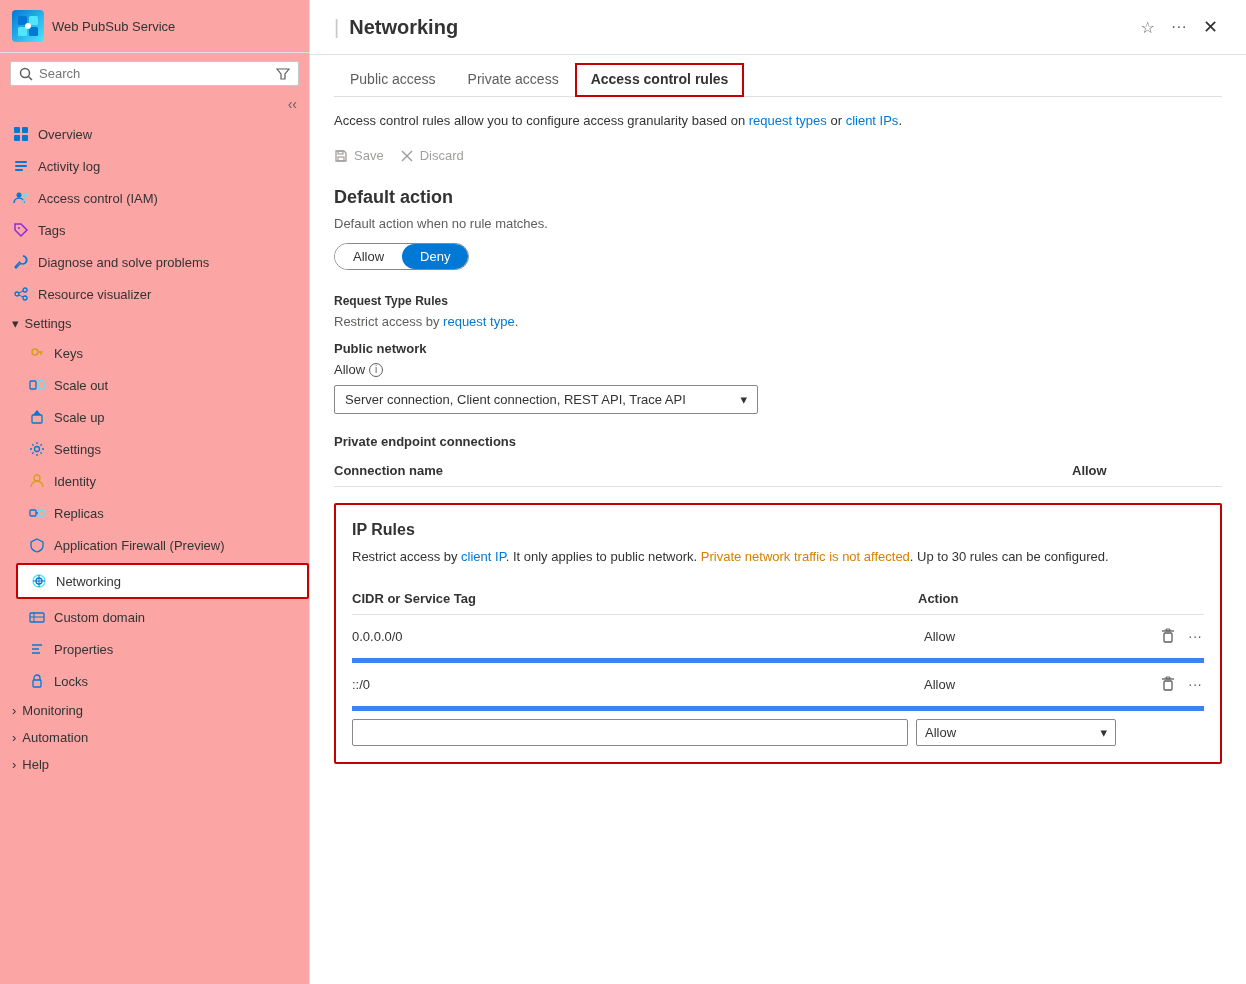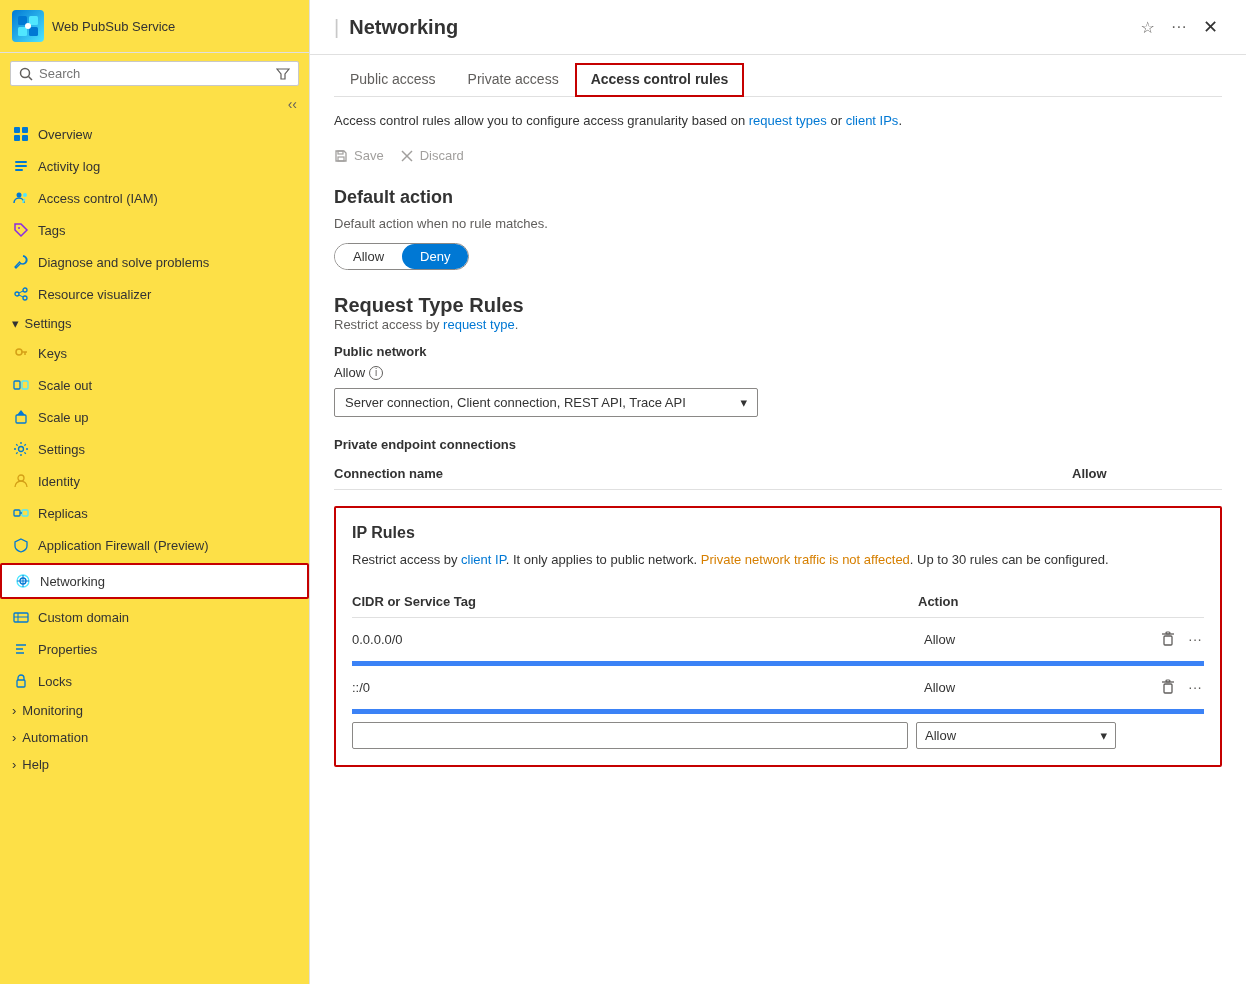--- a/index.html
+++ b/index.html
@@ -2,21 +2,21 @@
 <html><head>
   <meta charset="utf-8">
   <style>
     * { box-sizing: border-box; margin: 0; padding: 0; }
     body { font-family: 'Segoe UI', Arial, sans-serif; font-size: 13px; color: #333; display: flex; height: 984px; overflow: hidden; background: #f3f2f1; }
 
     
     .sidebar {
       width: 310px;
       min-width: 310px;
-      background: #fde047;
+      background: #fca5a5;
       border-right: 1px solid #e0e0e0;
       display: flex;
       flex-direction: column;
       overflow-y: auto;
       height: 100%;
     }
     .sidebar-header {
       display: flex;
       align-items: center;
       padding: 10px 12px;
@@ -62,21 +62,21 @@
     .nav-item {
       display: flex; align-items: center; padding: 7px 12px; gap: 8px; cursor: pointer;
       color: #333; font-size: 13px;
     }
     .nav-item.active-highlight { border: 2px solid #c50000; background: #fff; }
     .nav-item .nav-icon { width: 18px; height: 18px; flex-shrink: 0; display: flex; align-items: center; justify-content: center; }
     .nav-item .nav-label { flex: 1; }
     .nav-section-header {
       display: flex; align-items: center; padding: 6px 12px; gap: 6px; cursor: pointer; font-size: 13px; color: #333;
     }
-    .nav-sub { }
+    .nav-sub { padding-left: 16px; }
 
     
     .main {
       flex: 1;
       display: flex;
       flex-direction: column;
       overflow: hidden;
       background: #fff;
     }
     .main-header {
@@ -151,21 +151,21 @@
       color: #333;
       border: none;
     }
     .toggle-option.active {
       background: #0078d4;
       color: #fff;
       border-radius: 20px;
     }
 
     
-    .subsection-title { font-size: 20px; font-weight: 600; color: #333; margin-bottom: 0; }
+    .subsection-title { font-size: 12px; font-weight: 600; color: #333; margin-bottom: 6px; }
     .subsection-desc { font-size: 13px; color: #605e5c; margin-bottom: 12px; }
     .subsection-desc a { color: #0078d4; text-decoration: none; }
 
     .field-label { font-size: 13px; font-weight: 600; color: #333; margin-bottom: 6px; display: flex; align-items: center; gap: 4px; }
     .info-icon {
       width: 14px; height: 14px; border-radius: 50%;
       border: 1px solid #605e5c; display: inline-flex;
       align-items: center; justify-content: center;
       font-size: 10px; color: #605e5c; cursor: pointer;
     }

